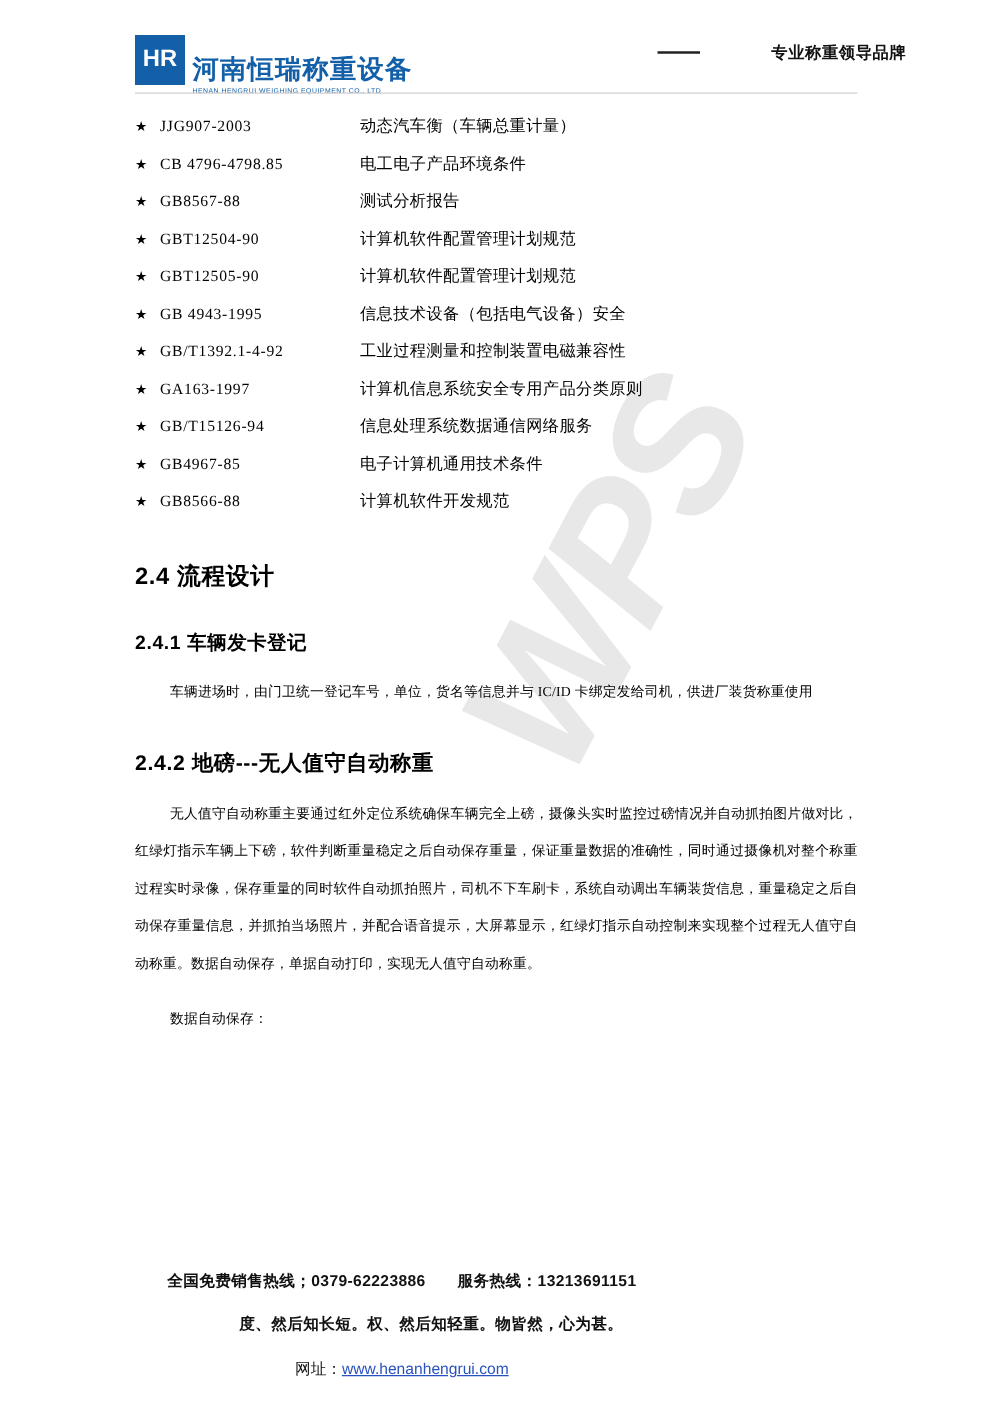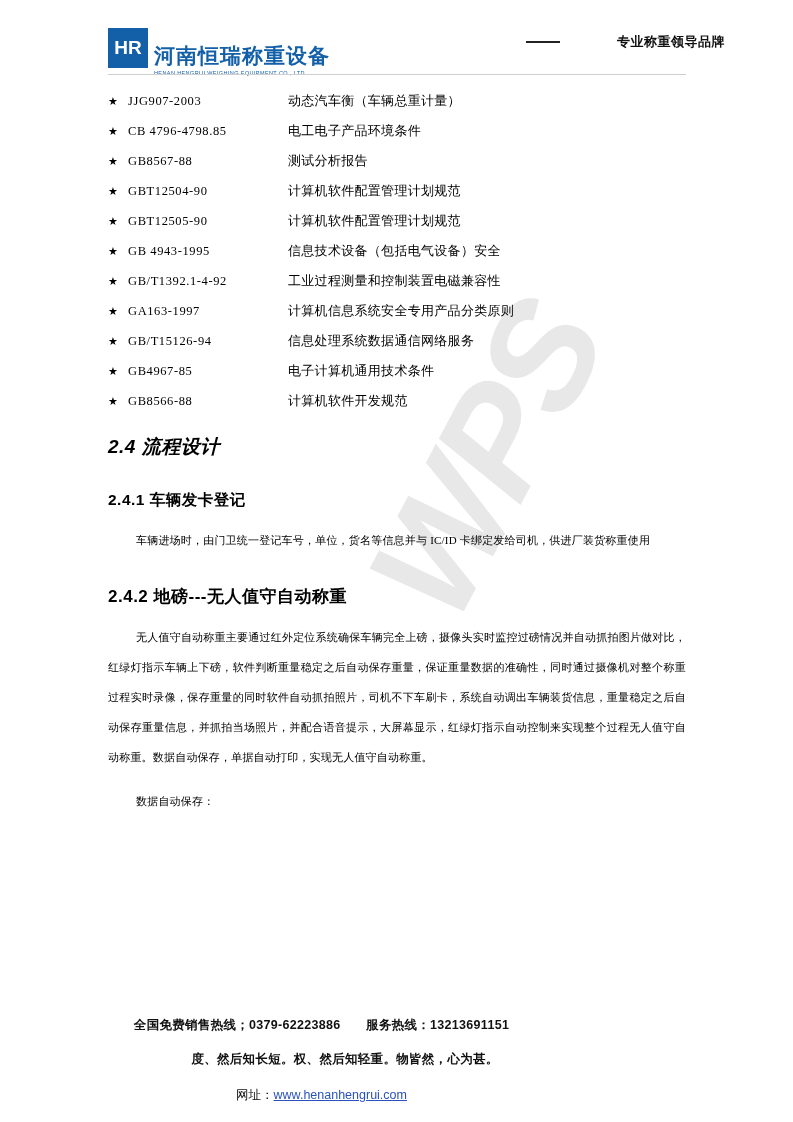--- a/index.html
+++ b/index.html
@@ -167,23 +167,22 @@
     font-family: "Liberation Serif", serif;
     font-size: 13px;
     letter-spacing: 0.3px;
   }
 
   
   h2.h-sec {
     font-family: "Liberation Sans", sans-serif;
     font-size: 19px;
     font-weight: 700;
-    margin: 12px 0 0 0;
+    margin: 26px 0 0 0;
     letter-spacing: 0.5px;
-    font-style: italic;
   }
   h3.h-sub {
     font-family: "Liberation Sans", sans-serif;
     font-size: 15.5px;
     font-weight: 700;
     margin: 30px 0 0 0;
     letter-spacing: 0.5px;
   }
   h3.h-sub.wide {
     font-size: 17px;

